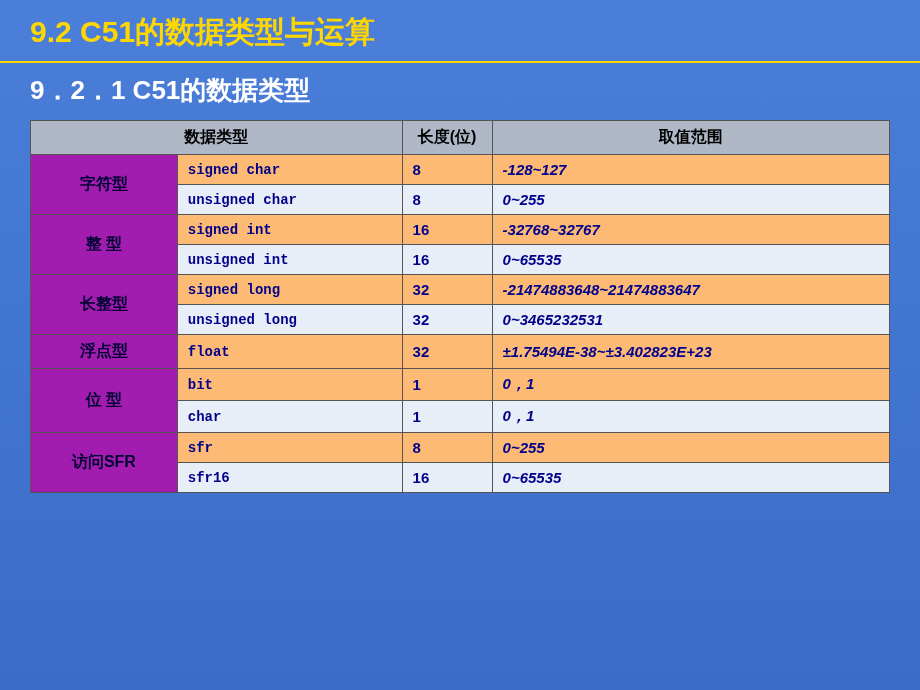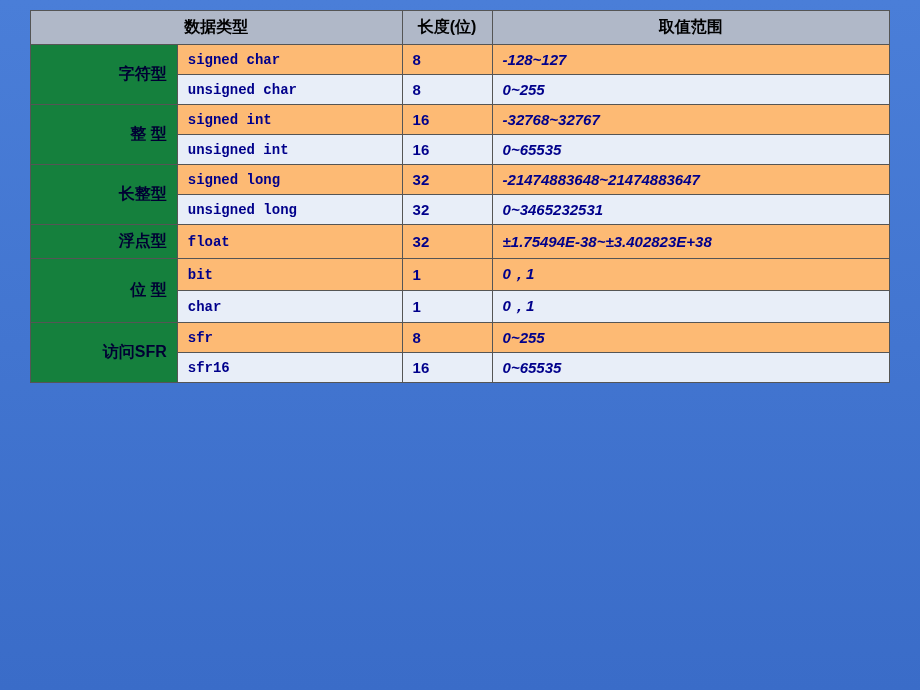--- a/index.html
+++ b/index.html
@@ -63,22 +63,22 @@
       color: #000000;
       font-weight: bold;
       font-size: 16px;
     }
 
     .th-type { width: 145px; }
     .th-length { width: 90px; margin-top: 31px; }
     .th-range { width: auto; }
 
     .cat-cell {
-      background: #15803d;
-      text-align: right;
+      background: #a21caf;
+      text-align: center;
       font-weight: bold;
       font-size: 16px;
       color: #000033;
       vertical-align: middle;
     }
 
     .sub-cell {
       background: #ffffff;
       color: #00008b;
       font-weight: bold;
@@ -112,22 +112,26 @@
     .row-alt .range-cell {
       background: #fdba74;
     }
 
   </style>
 </head>
 <body>
 
 <div class="page-wrapper">
 
+  <div class="header-section">
+    <div class="main-title">9.2   C51的数据类型与运算</div>
+  </div>
 
   <div class="content-section">
+    <div class="sub-title">9．2．1    C51的数据类型</div>
 
     <table class="data-table">
       <thead>
         <tr>
           <th class="th-type" colspan="2">
             <span>数据类型</span>
           </th>
           <th class="th-length">
             <span>长度(位)</span>
           </th>
@@ -168,21 +172,21 @@
           </tr>
           <tr class="row-shaded">
             <td class="sub-cell">unsigned long</td>
             <td class="len-cell">32</td>
             <td class="range-cell">0~3465232531</td>
           </tr>
           <tr class="row-alt">
             <td class="cat-cell" rowspan="1">浮点型</td>
             <td class="sub-cell">float</td>
             <td class="len-cell">32</td>
-            <td class="range-cell">±1.75494E-38~±3.402823E+38</td>
+            <td class="range-cell">±1.75494E-38~±3.402823E+23</td>
           </tr>
           <tr class="row-alt">
             <td class="cat-cell" rowspan="2">位  型</td>
             <td class="sub-cell">bit</td>
             <td class="len-cell">1</td>
             <td class="range-cell">0，1</td>
           </tr>
           <tr class="row-shaded">
             <td class="sub-cell">char</td>
             <td class="len-cell">1</td>

